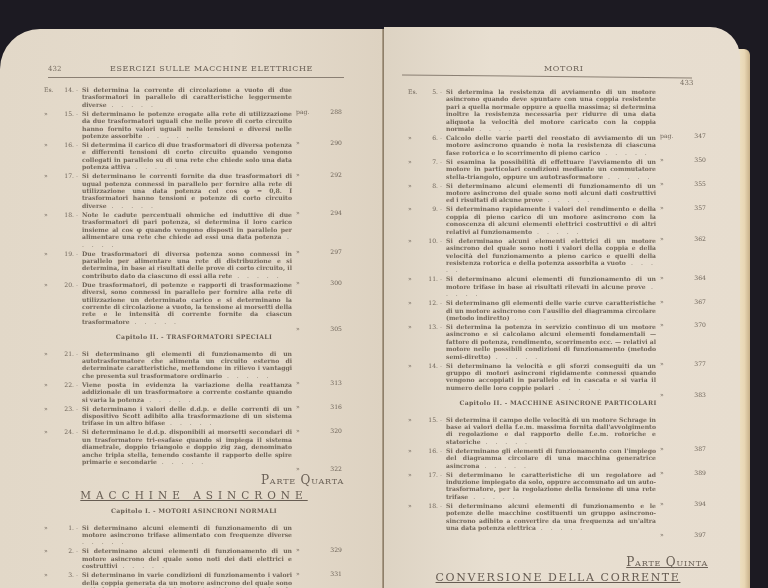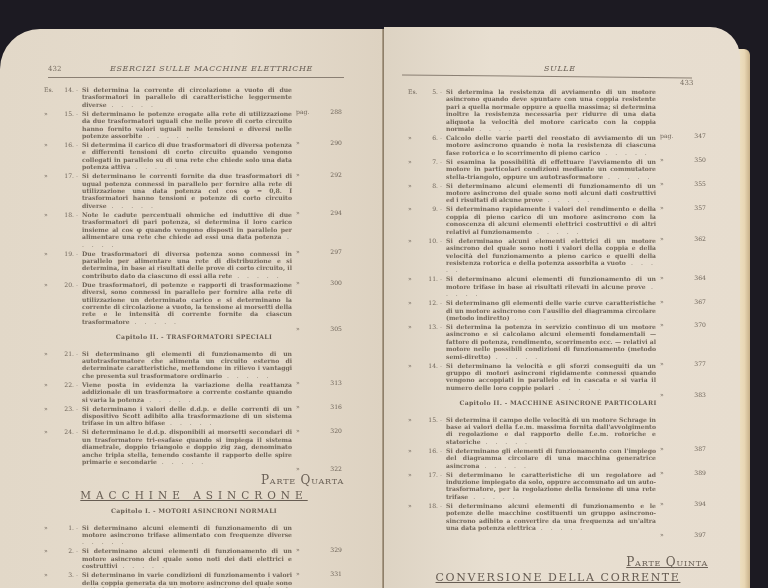--- a/index.html
+++ b/index.html
@@ -29,21 +29,21 @@
   .page-edge {
     position: absolute; left: 736px; top: 28px; width: 14px; height: 560px;
     background: linear-gradient(90deg, #efe3c8, #e9d7b4 60%, #c8b18a);
     border-radius: 0 6px 0 0;
   }
   .gutter {
     position: absolute; left: 382px; top: 8px; width: 3px; height: 580px;
     background: linear-gradient(90deg, #b7a891, #8e7f6a, #c9bca8);
   }
   .running-head {
-    position: absolute; font-size: 8px; letter-spacing: 0.6px; font-style: italic;
+    position: absolute; font-size: 8px; letter-spacing: 0.6px; 
     color: #6a6056;
   }
   .folio { position: absolute; font-size: 7px; color: #7a7064; }
   .rule { position: absolute; height: 1px; background: #8a7f73; }
 
   .entries { position: absolute; font-size: 6.1px; line-height: 7.4px; }
   .entry { position: relative; margin-bottom: 1.6px; }
   .entry .prefix { position: absolute; left: 0; top: 0; width: 34px; }
   .entry .prefix .ditto { position: absolute; left: 0; }
   .entry .prefix .num { position: absolute; right: 0; white-space: nowrap; }
@@ -251,21 +251,21 @@
             <div class="text"><span>Si mostra l'influenza esercitata sul valore della coppia di un motore asincrono dalla variazione di tensione e di frequenza della rete</span></div>
             <div class="page-ref"></div>
           </div>
         </div>
     </div>
   </div>
 
   <div class="gutter"></div>
 
   <div class="page right">
-    <div class="running-head" style="left:160px; top:37px;">SULLE</div>
+    <div class="running-head" style="left:160px; top:37px;">MOTORI</div>
     <div class="rule" style="left:18px; top:49px; width:290px; transform:rotate(0.6deg);"></div>
     <div class="folio" style="left:296px; top:52px;">433</div>
 
     <div class="entries" style="left:24px; top:61px; width:300px;">
       <div id="right-entries">
           <div class="entry">
             <div class="prefix">
               <span class="ditto">Es.</span>
               <span class="num">5. -</span>
             </div>

